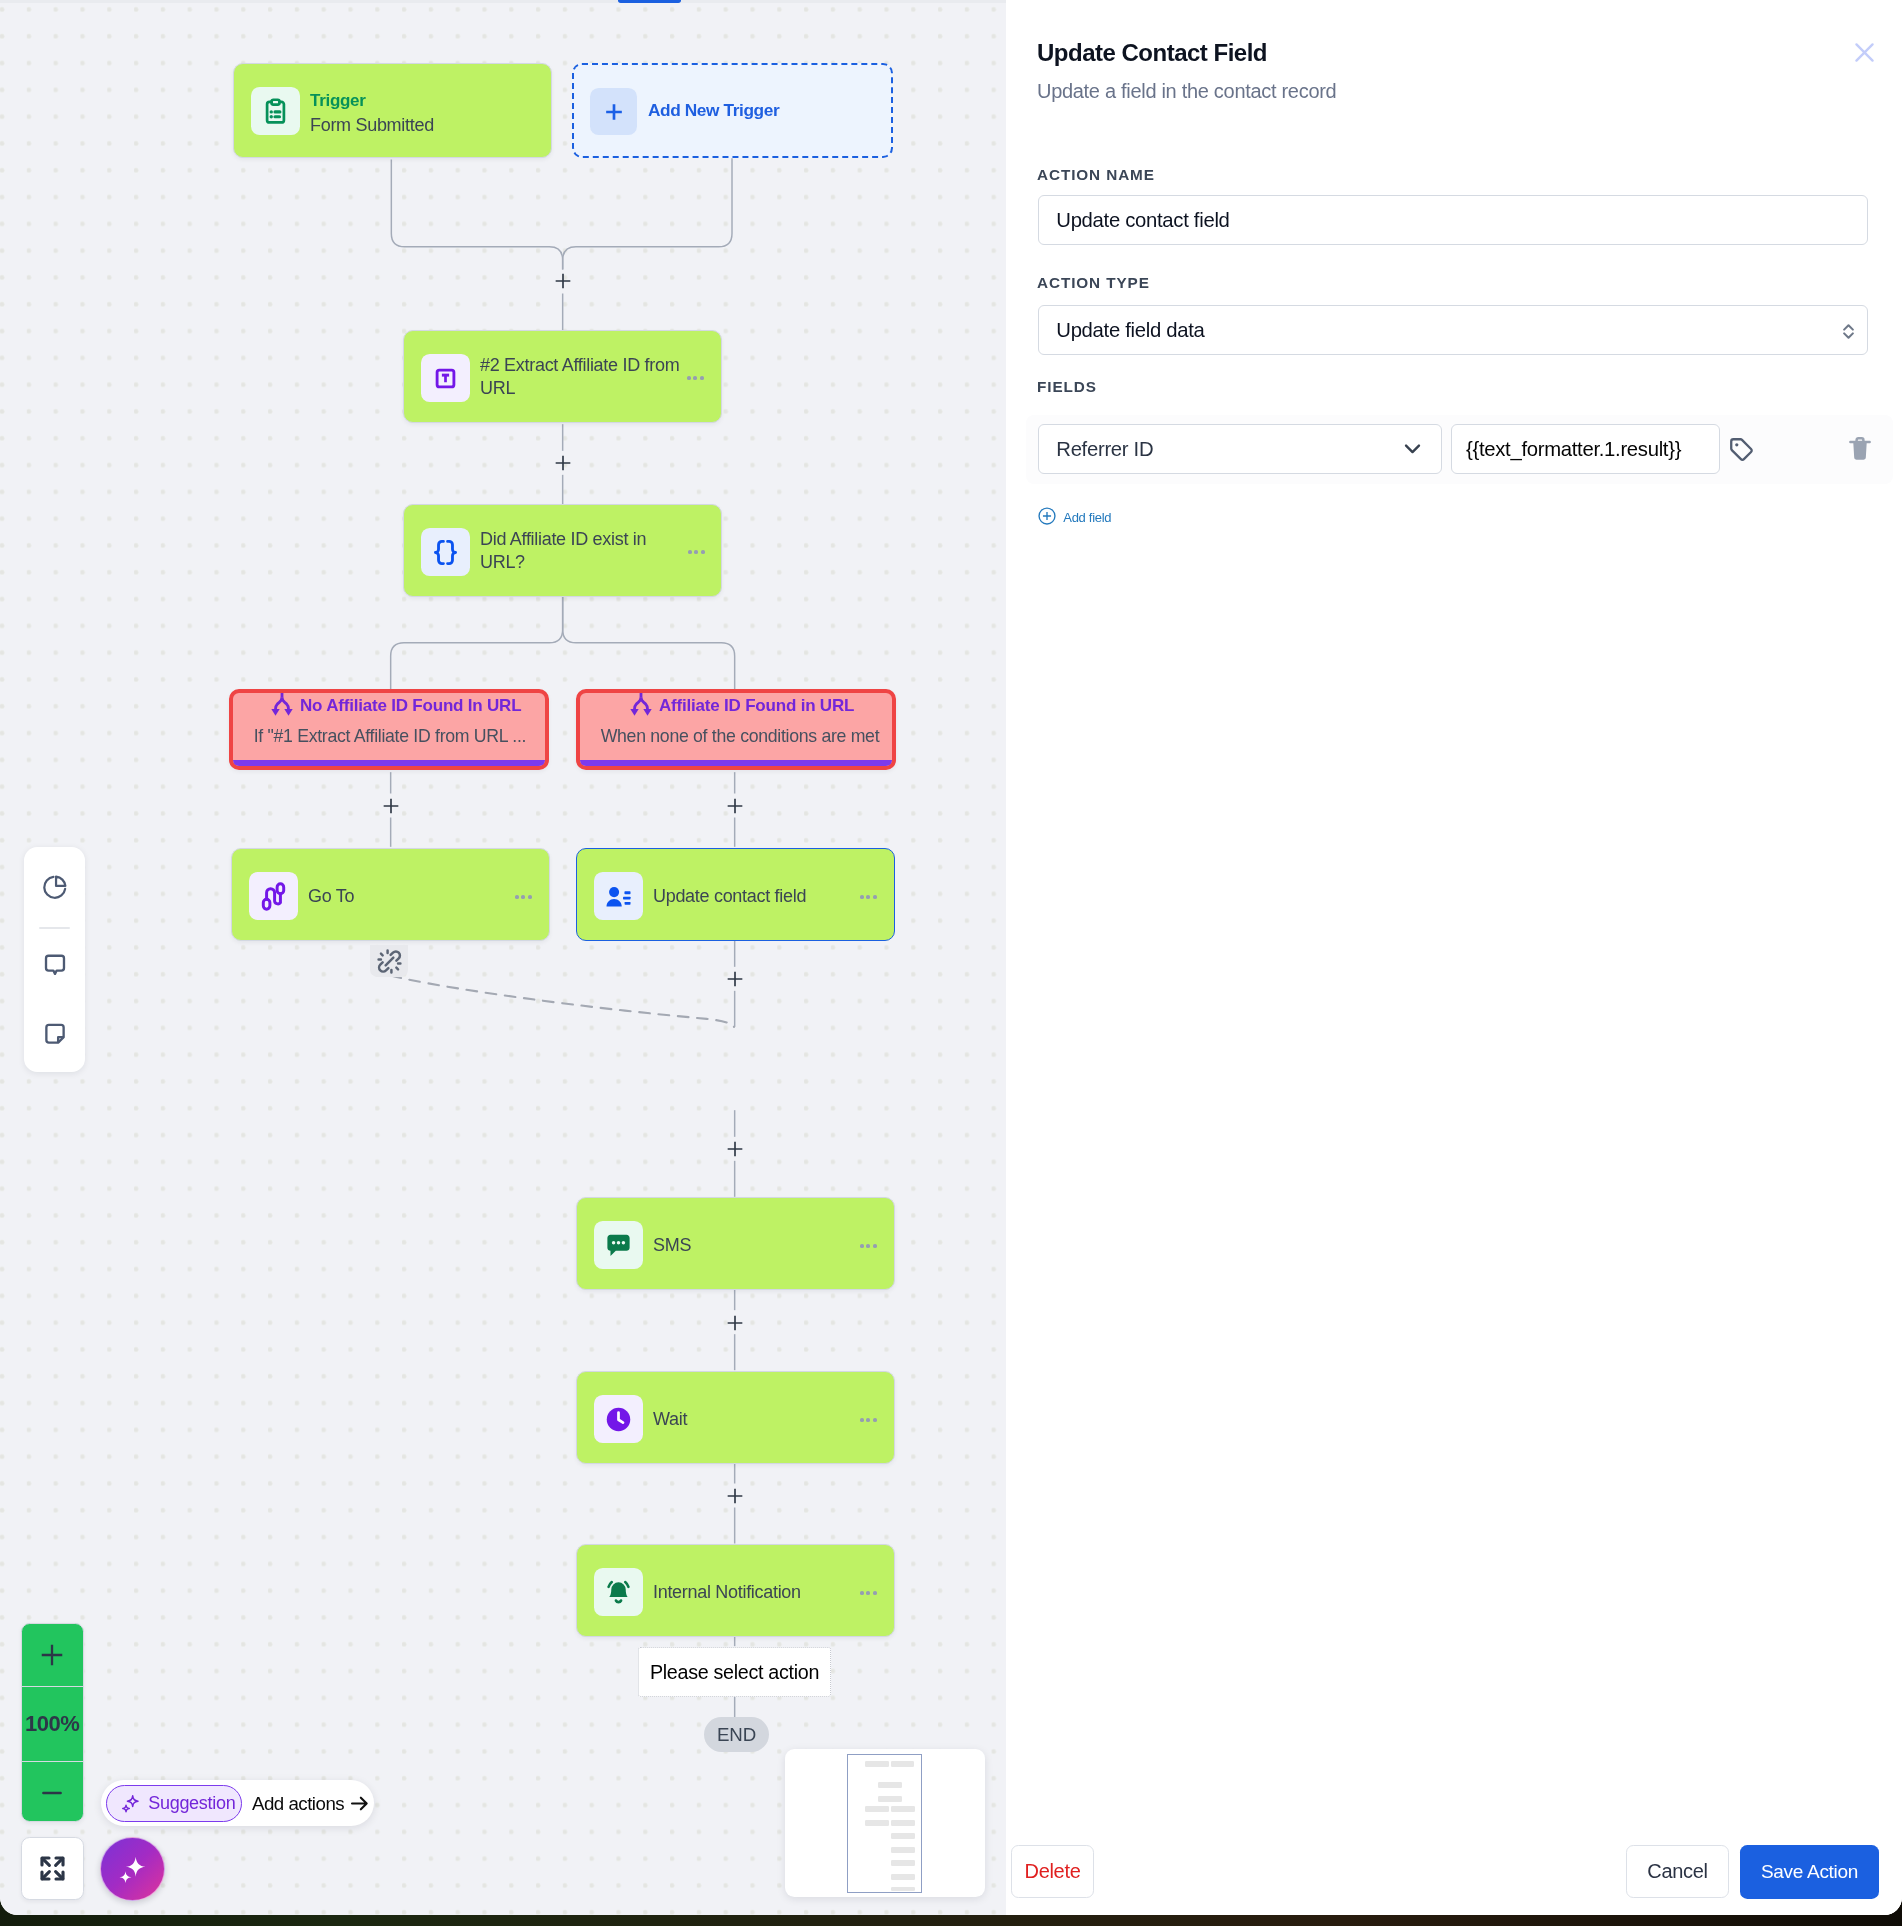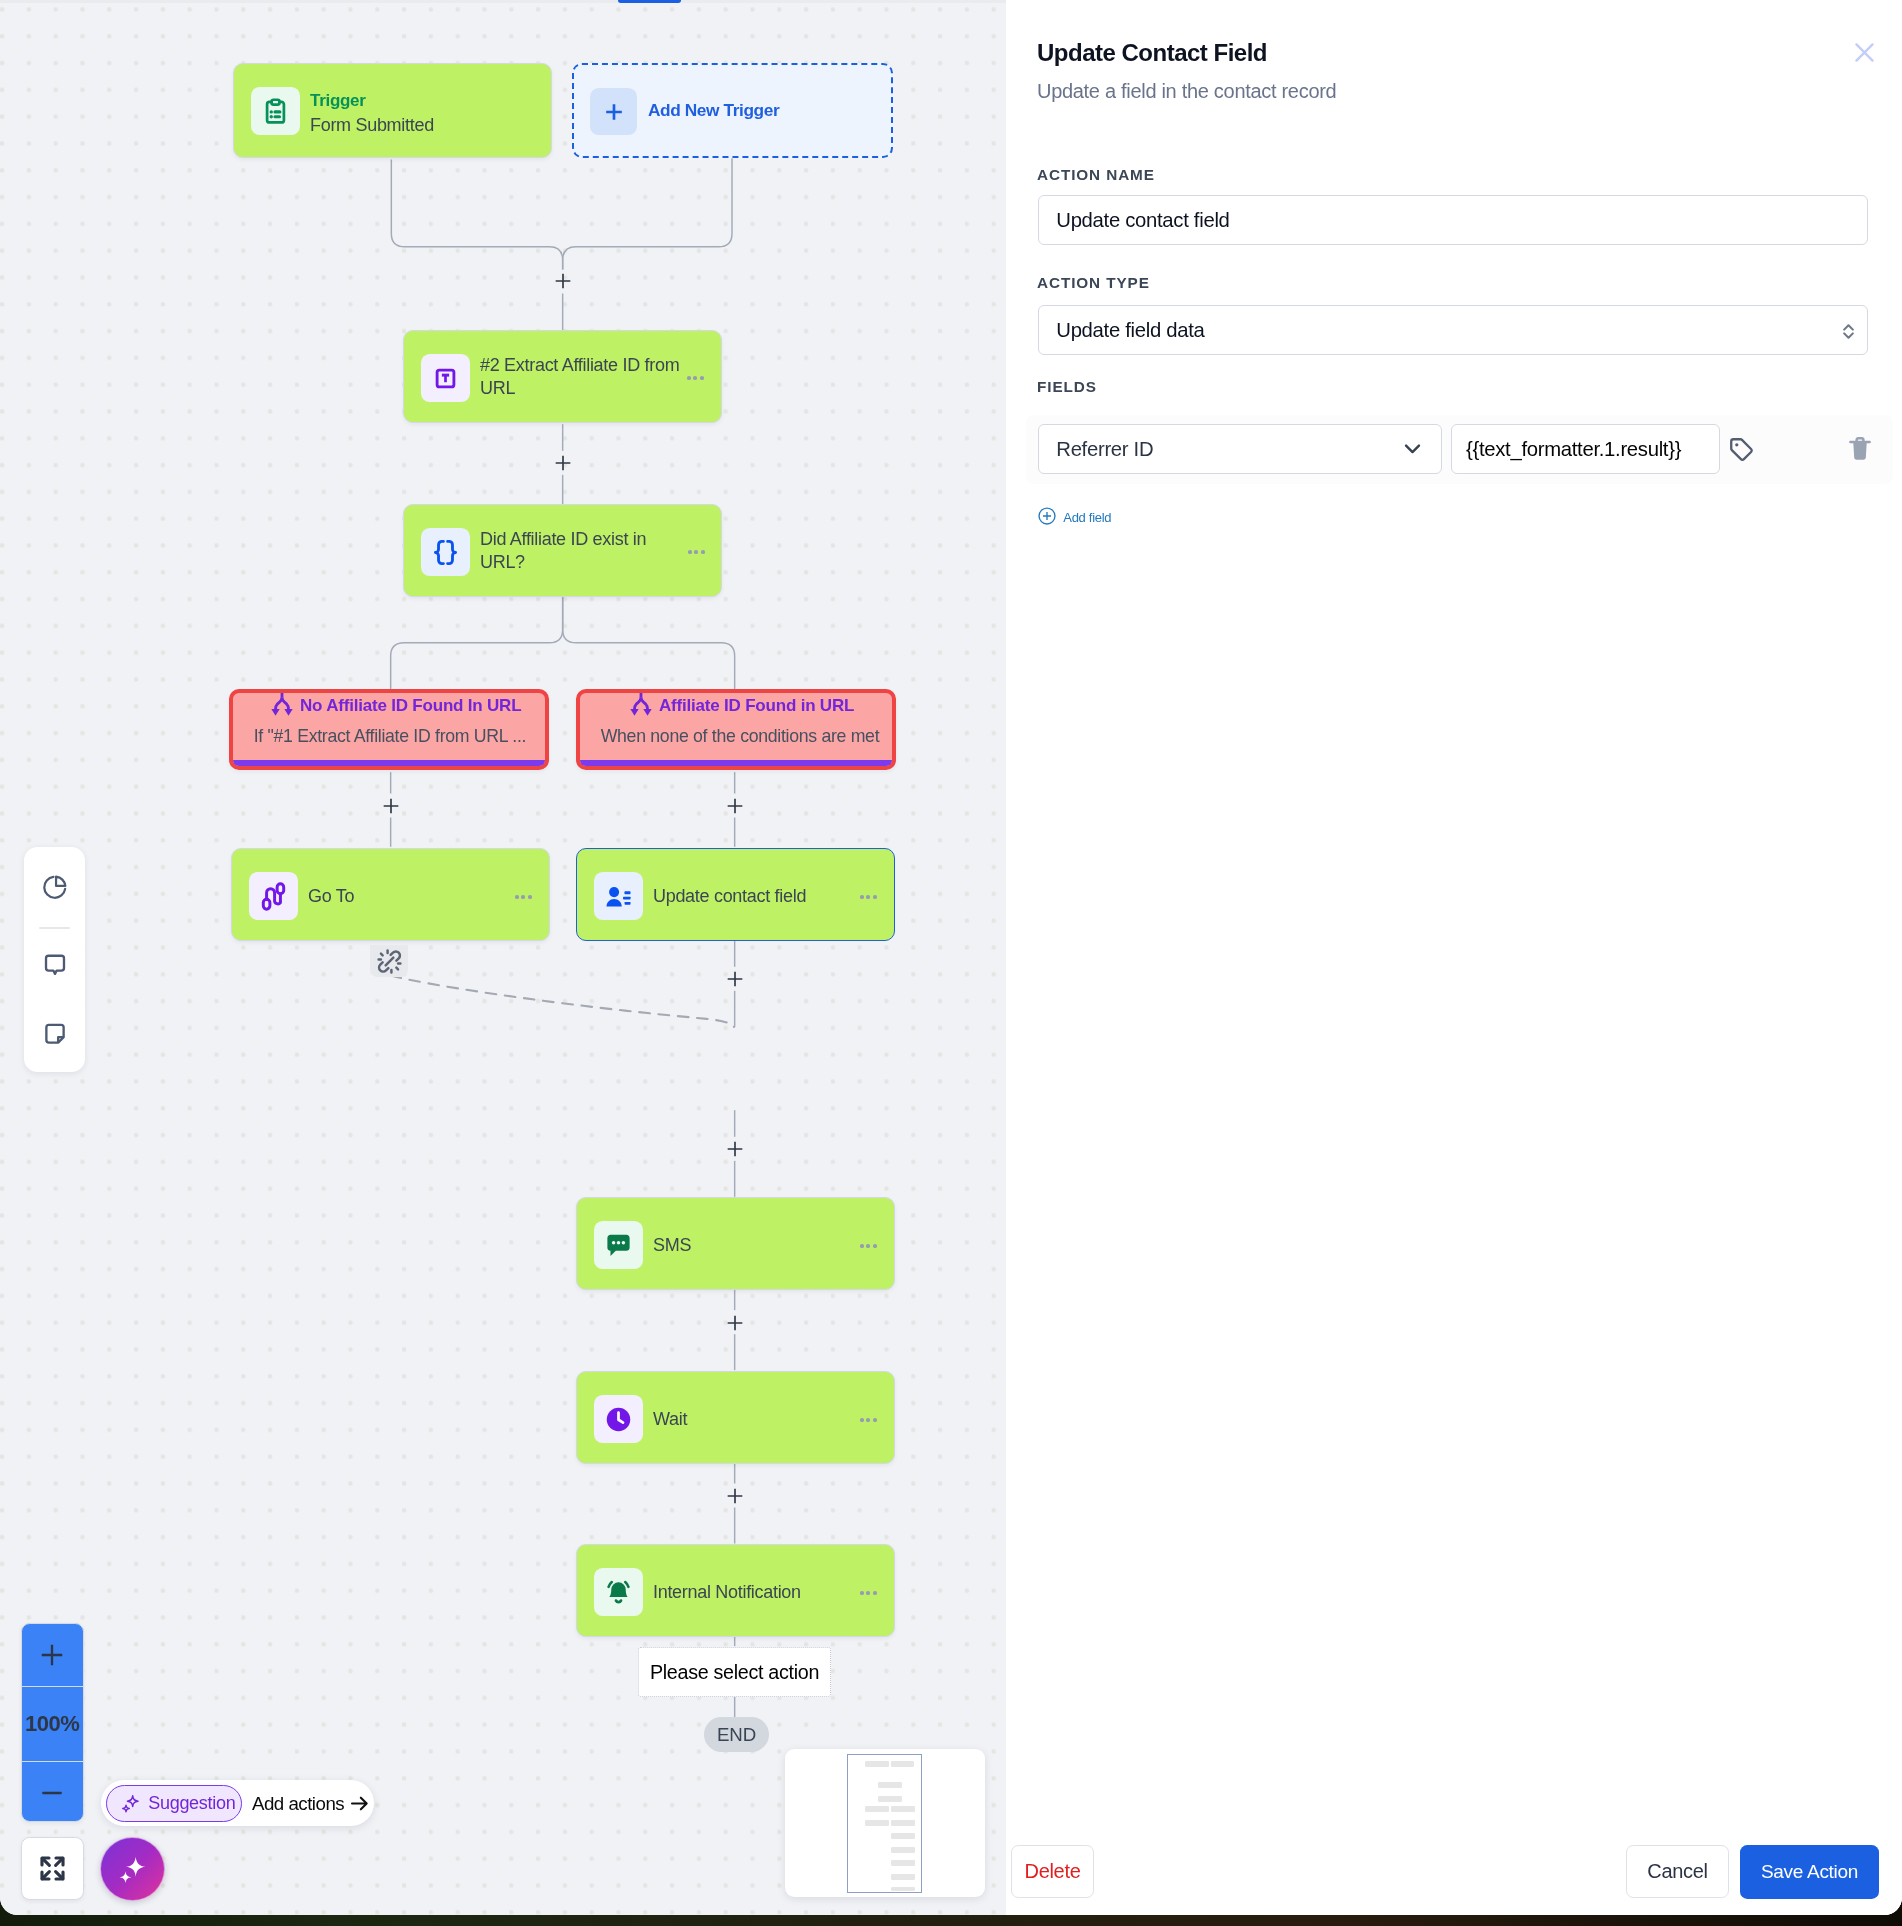--- a/index.html
+++ b/index.html
@@ -37,21 +37,21 @@
 .branch .bdesc{position:absolute;color:#46505f;font-size:17.7px;letter-spacing:-0.3px;white-space:nowrap;line-height:23px}
 
 
 #tooltip{position:absolute;background:#fff;border:1.3px dotted #c6c9d1;border-radius:2.7px;
   display:flex;align-items:center;justify-content:center;font-size:19.7px;color:#000;letter-spacing:-0.3px;z-index:5}
 #endbadge{position:absolute;background:#d3d7de;border-radius:20px;display:flex;align-items:center;
   justify-content:center;font-size:18.7px;color:#3a4554;letter-spacing:-0.1px;z-index:2}
 #leftbar{position:absolute;background:#fff;border-radius:13.3px;box-shadow:0 1.3px 6.7px rgba(16,24,40,.08);z-index:6}
 #leftbar .lb-item{position:absolute;display:flex;align-items:center;justify-content:center;cursor:pointer}
 #leftbar .lb-div{position:absolute;height:2px;background:#e5e7eb;border-radius:1.3px}
-#zoombox{position:absolute;background:#3b82f6;border:1.1px solid #d6dae2;border-radius:8.7px;box-shadow:0 1.3px 4.7px rgba(16,24,40,.06);z-index:6;overflow:hidden}
+#zoombox{position:absolute;background:#22c55e;border:1.1px solid #d6dae2;border-radius:8.7px;box-shadow:0 1.3px 4.7px rgba(16,24,40,.06);z-index:6;overflow:hidden}
 #zoombox .zitem{position:absolute;left:0;width:100%;display:flex;align-items:center;justify-content:center;cursor:pointer}
 #zoombox .zdiv{position:absolute;left:0;width:100%;height:1.1px;background:#d6dae2}
 #zoomtext{font-size:22px;color:#2d3748;font-weight:bold;letter-spacing:-0.5px}
 #fitbox{position:absolute;background:#fff;border:1.1px solid #d6dae2;border-radius:8.7px;box-shadow:0 1.3px 4.7px rgba(16,24,40,.06);
   display:flex;align-items:center;justify-content:center;z-index:6;cursor:pointer}
 #sugbar{position:absolute;background:#fff;border-radius:31px;box-shadow:0 2px 8px rgba(16,24,40,.10);z-index:6;}
 #sugpill{position:absolute;border:1.7px solid #7c3aed;background:#f0e7fe;border-radius:24px;display:flex;align-items:center;z-index:7}
 #sugpill span{color:#7326d9;font-size:18px;letter-spacing:-0.3px}
 #sugaction{position:absolute;font-size:18.7px;color:#0a0a0a;letter-spacing:-0.5px;z-index:7}
 #aifab{position:absolute;border-radius:50%;background:linear-gradient(135deg,#7b33d6 0%,#a32bc4 50%,#e0339a 100%);

